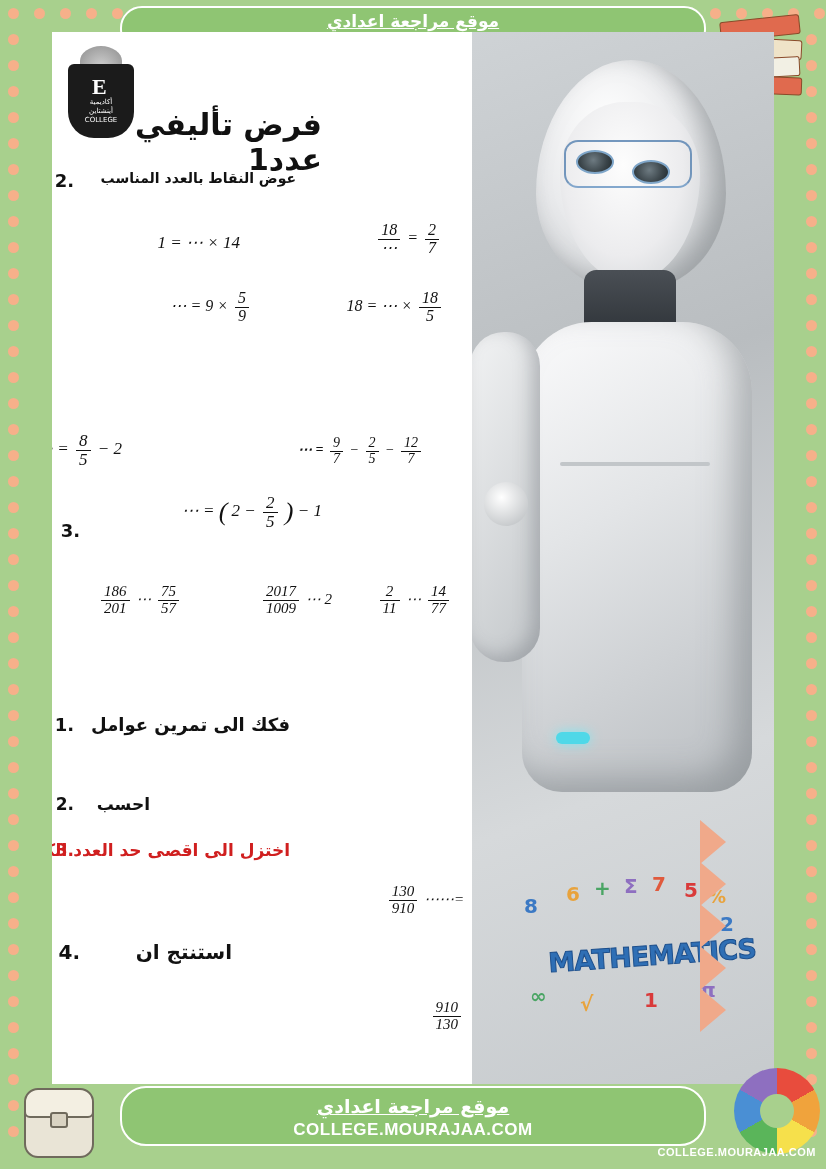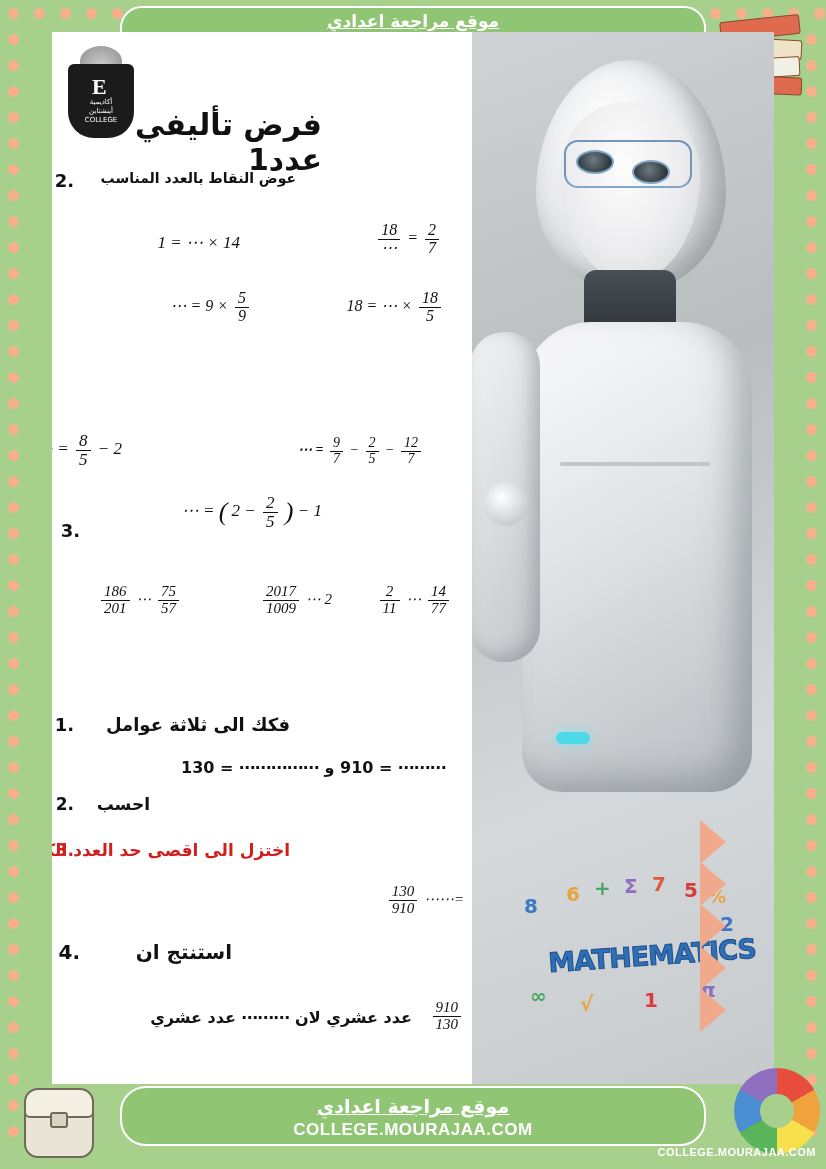--- a/index.html
+++ b/index.html
@@ -481,23 +481,22 @@
         <span class="b">77</span>
       </span>
       <span>⋯</span>
       <span class="frac">
         <span class="t">2</span>
         <span class="b">11</span>
       </span>
     </div>
 
 
-    <div class="row ar" style="right:182px;top:682px;font-size:18px;">فكك الى ثلاثة عوامل</div>
+    <div class="row ar" style="right:182px;top:682px;font-size:18px;">فكك الى تمرين عوامل</div>
     <div class="row ar" style="right:398px;top:682px;font-size:18px;">.1</div>
-    <div class="row ar" style="right:26px;top:726px;font-size:16px;">⋯⋯⋯ =  910      و  ⋯⋯⋯⋯⋯ = 130</div>
 
     <div class="row ar" style="right:322px;top:762px;font-size:17px;">احسب</div>
     <div class="row ar" style="right:398px;top:762px;font-size:17px;">.2</div>
 
     <div class="row ar red" style="right:182px;top:808px;font-size:17px;">اختزل الى اقصى حد العدد الكسري</div>
     <div class="row ar red" style="right:398px;top:808px;font-size:17px;">.3</div>
 
     <div class="row math" style="right:8px;top:852px;font-size:15px;">
       <span>=⋯⋯</span>
       <span class="frac">
@@ -508,21 +507,20 @@
 
     <div class="row ar" style="right:240px;top:908px;font-size:20px;">استنتج ان</div>
     <div class="row ar" style="right:392px;top:908px;font-size:20px;">.4</div>
 
     <div class="row math" style="right:8px;top:968px;font-size:15px;">
       <span class="frac">
         <span class="t">910</span>
         <span class="b">130</span>
       </span>
     </div>
-    <div class="row ar" style="right:60px;top:976px;font-size:16px;">عدد  عشري لان ⋯⋯⋯  عدد عشري</div>
 
   </div>
 </div>
 
 <div class="backpack">
   <div class="bp-body"></div>
   <div class="bp-flap"></div>
   <div class="bp-strap"></div>
 </div>
 

